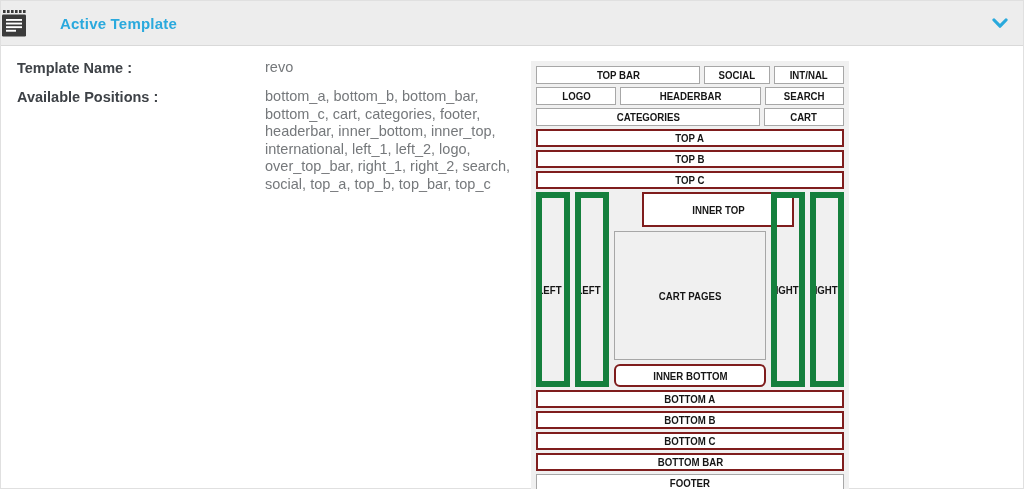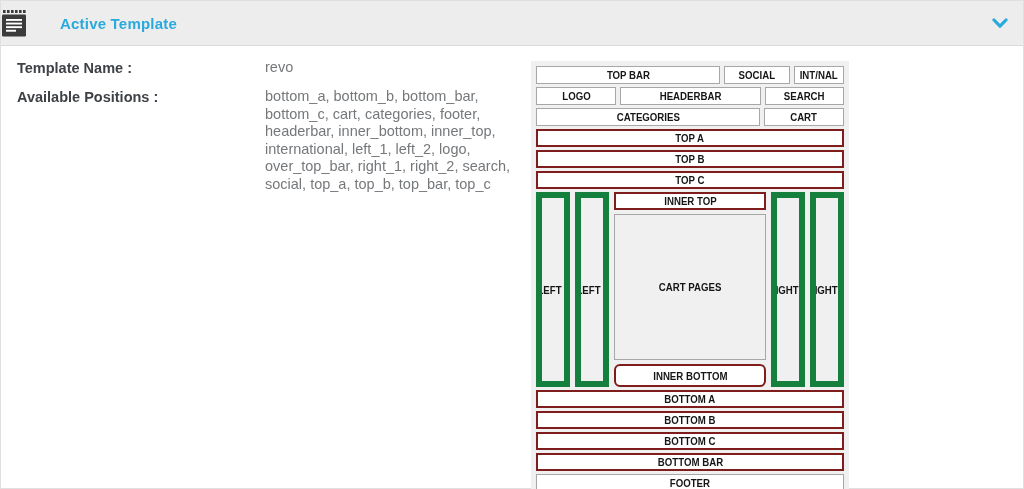--- a/index.html
+++ b/index.html
@@ -67,21 +67,21 @@
   .box > span { transform:scaleX(.92); white-space:nowrap; }
   .box.blue  { border:2px solid #7f1d1d; }
   .box.green { border:6px solid #15803d; background:transparent; }
   .box.ghost { background:transparent; }
   .grow { flex:1; }
   .mid { height:195px; display:flex; column-gap:5px; flex:0 0 auto; }
   .vcol { width:34px; flex:0 0 auto; }
   .vtext { transform:rotate(-90deg) scaleX(.92); white-space:nowrap; }
   .centercol { flex:1; display:flex; flex-direction:column; }
   .centercol .box { width:100%; }
-  .innertop    { height:18px; flex:0 0 auto; margin-bottom:4px; }
+  .innertop    { height:35px; flex:0 0 auto; margin-bottom:4px;margin-left:28px; }
   .cartpages   { flex:1; }
   .innerbottom { height:23px; flex:0 0 auto; margin-top:4px;border-radius:6px; }
 </style>
 </head>
 <body>
 
 <div class="panel">
 
   <div class="panel-header">
     <svg class="hdr-icon" viewBox="0 0 24 28">
@@ -121,21 +121,21 @@
 
   <div class="diagram">
 
     <div class="drow">
       <div class="box grow">
           <span>TOP BAR</span>
         </div>
       <div class="box" style="width:66px">
           <span>SOCIAL</span>
         </div>
-      <div class="box" style="width:50px">
+      <div class="box" style="width:70px">
           <span>INT/NAL</span>
         </div>
     </div>
 
     <div class="drow">
       <div class="box" style="width:80px">
           <span>LOGO</span>
         </div>
       <div class="box" style="width:141px">
           <span>HEADERBAR</span>

